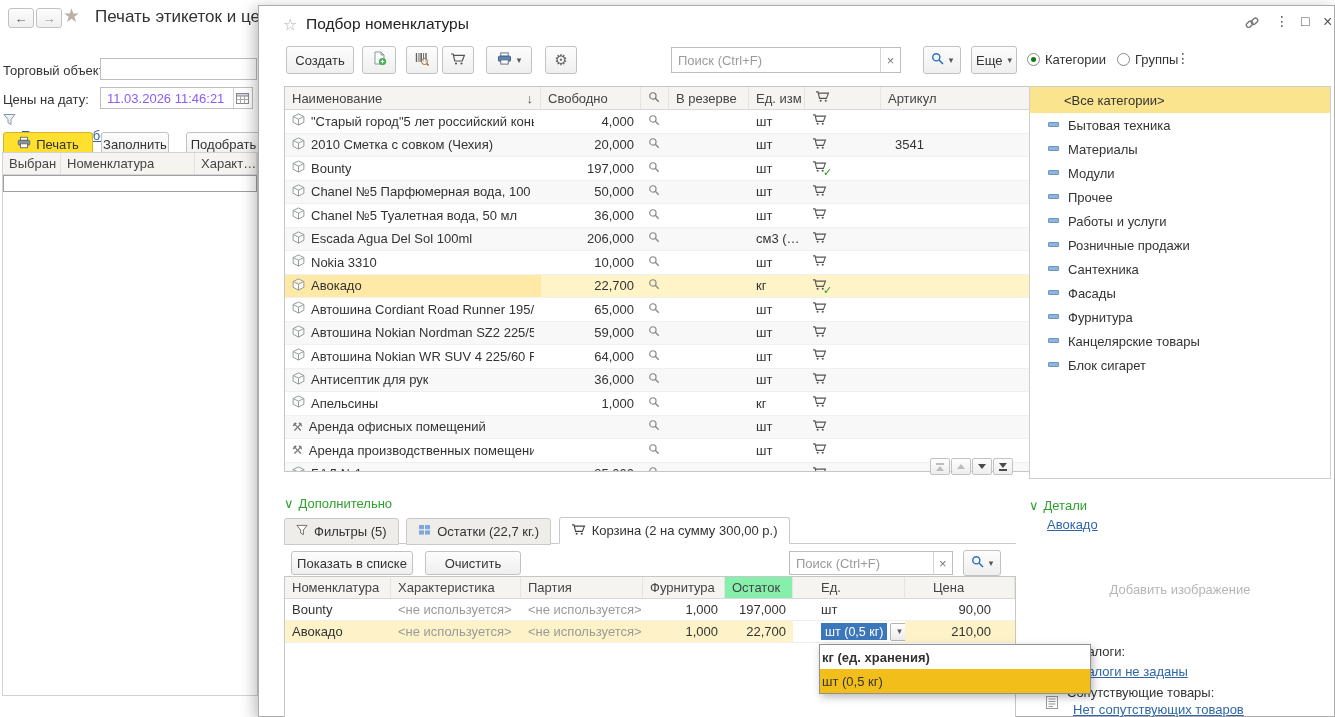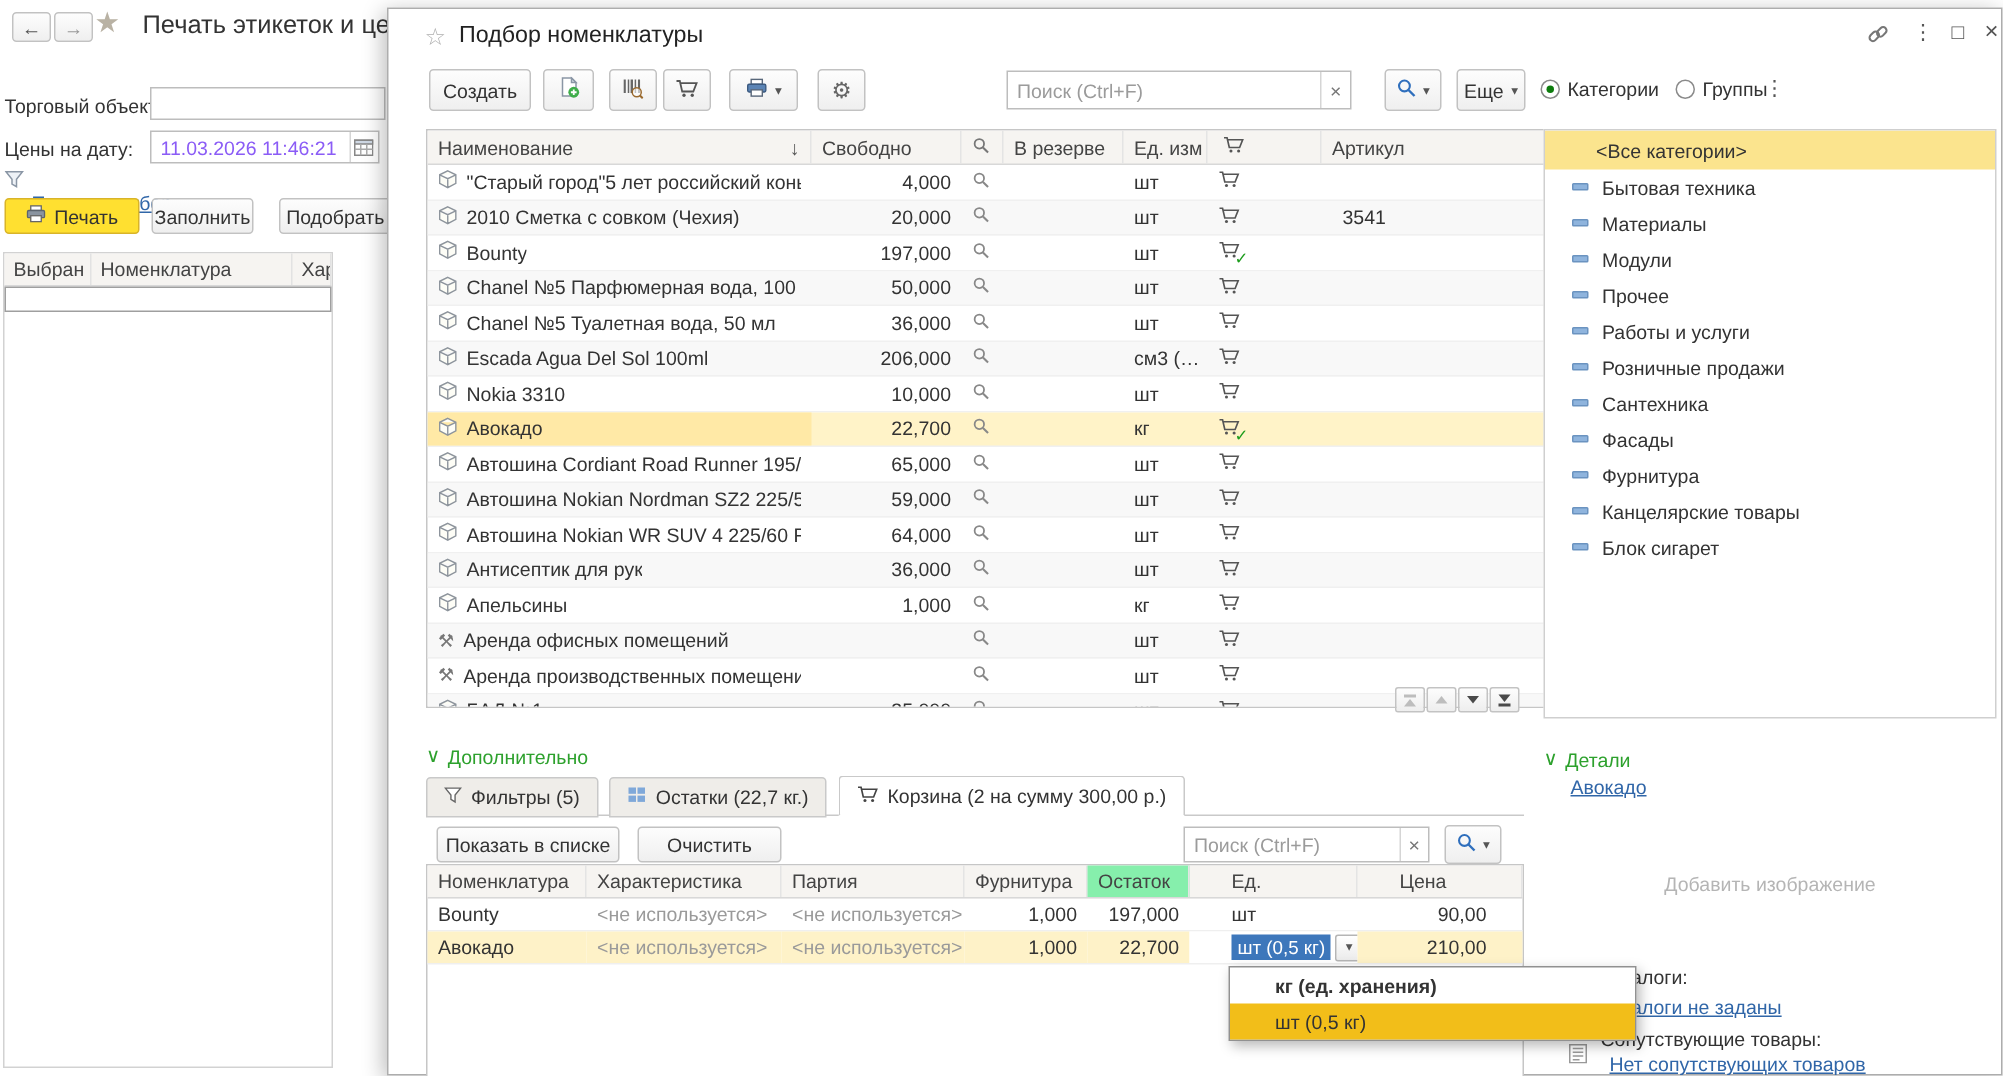--- a/index.html
+++ b/index.html
@@ -12,21 +12,21 @@
     color:#333;font-size:13px;cursor:pointer}
   .link{color:#3066a8;text-decoration:underline;cursor:pointer}
   .inpbox{border:1px solid #bdbdbd;background:#fff;display:flex;align-items:center}
   input{border:none;outline:none;font:inherit;color:#8b5cf6;width:100%;padding:0 6px;background:transparent}
   input::placeholder{color:#9b9b9b}
   .xbtn{width:22px;height:100%;border-left:1px solid #d5d5d5;display:flex;align-items:center;justify-content:center;color:#777;font-size:13px;cursor:pointer}
   .ddarr{font-size:9px;color:#555;line-height:1}
   
   .bgwin{position:absolute;inset:0;z-index:1}
   .navbtn{position:absolute;top:8px;width:26px;height:20px}
-  .ltable{position:absolute;left:2px;top:168px;width:220px;height:544px;border:1px solid #d2d2d2;background:#fff}
+  .ltable{position:absolute;left:2px;top:152px;width:256px;height:544px;border:1px solid #d2d2d2;background:#fff}
   .lhead{display:grid;grid-template-columns:58px 134px 1fr;height:22px;background:#f6f4f1;border-bottom:1px solid #d8d8d8;color:#444}
   .lhead>div{display:flex;align-items:center;padding:0 6px;border-right:1px solid #e2e2e2;overflow:hidden;white-space:nowrap}
   .lempty{height:17px;border:1px solid #9f9f9f;margin:0}
   
   .dialog{position:absolute;left:258px;top:5px;width:1077px;height:712px;background:#fff;
     border:1px solid #adadad;box-shadow:-3px 3px 14px rgba(0,0,0,.28);z-index:5}
   .ibtn{height:28px}
   
   .mtable{position:absolute;left:25px;top:80px;width:840px;height:386px;border:1px solid #c6c6c6;background:#fff;overflow:hidden}
   .mhead,.mrow{display:grid;grid-template-columns:256px 100px 28px 80px 56px 76px 1fr}
@@ -71,21 +71,21 @@
   .crow.sel>.cunit{background:#fff}
   .cunit{padding-left:28px !important}
   .yhdr{background:#86efac}
   .phdr{padding-left:28px !important}
   .gray{color:#9a9a9a}
   .editbox{background:#3d77bb;color:#fff;padding:0 4px;height:17px;display:flex;align-items:center;font-size:12.5px}
   .ddbtn{width:18px;height:18px;border:1px solid #b5b5b5;border-radius:2px;background:linear-gradient(#fff,#ebebeb);margin-left:3px;display:flex;align-items:center;justify-content:center;cursor:pointer;flex:none}
   
   .udrop{position:absolute;left:560px;top:638px;width:272px;background:#fff;border:1px solid #919191;
     box-shadow:2px 3px 8px rgba(0,0,0,.28);z-index:30}
-  .uitem{height:24px;display:flex;align-items:center;padding:0 30px;cursor:pointer}
+  .uitem{height:24px;display:flex;align-items:center;padding:0 2px;cursor:pointer}
   .uitem.bold{font-weight:bold}
   .seclbl{font-size:13px;color:#2da12d;display:flex;align-items:center;gap:5px}
   .ctl{position:absolute;top:8px;color:#555;cursor:pointer;font-size:14px;line-height:1}
 </style>
 </head>
 <body>
 
 <div class="bgwin">
   <button class="btn navbtn" style="left:8px">
     <span style="color:#555">←</span>

